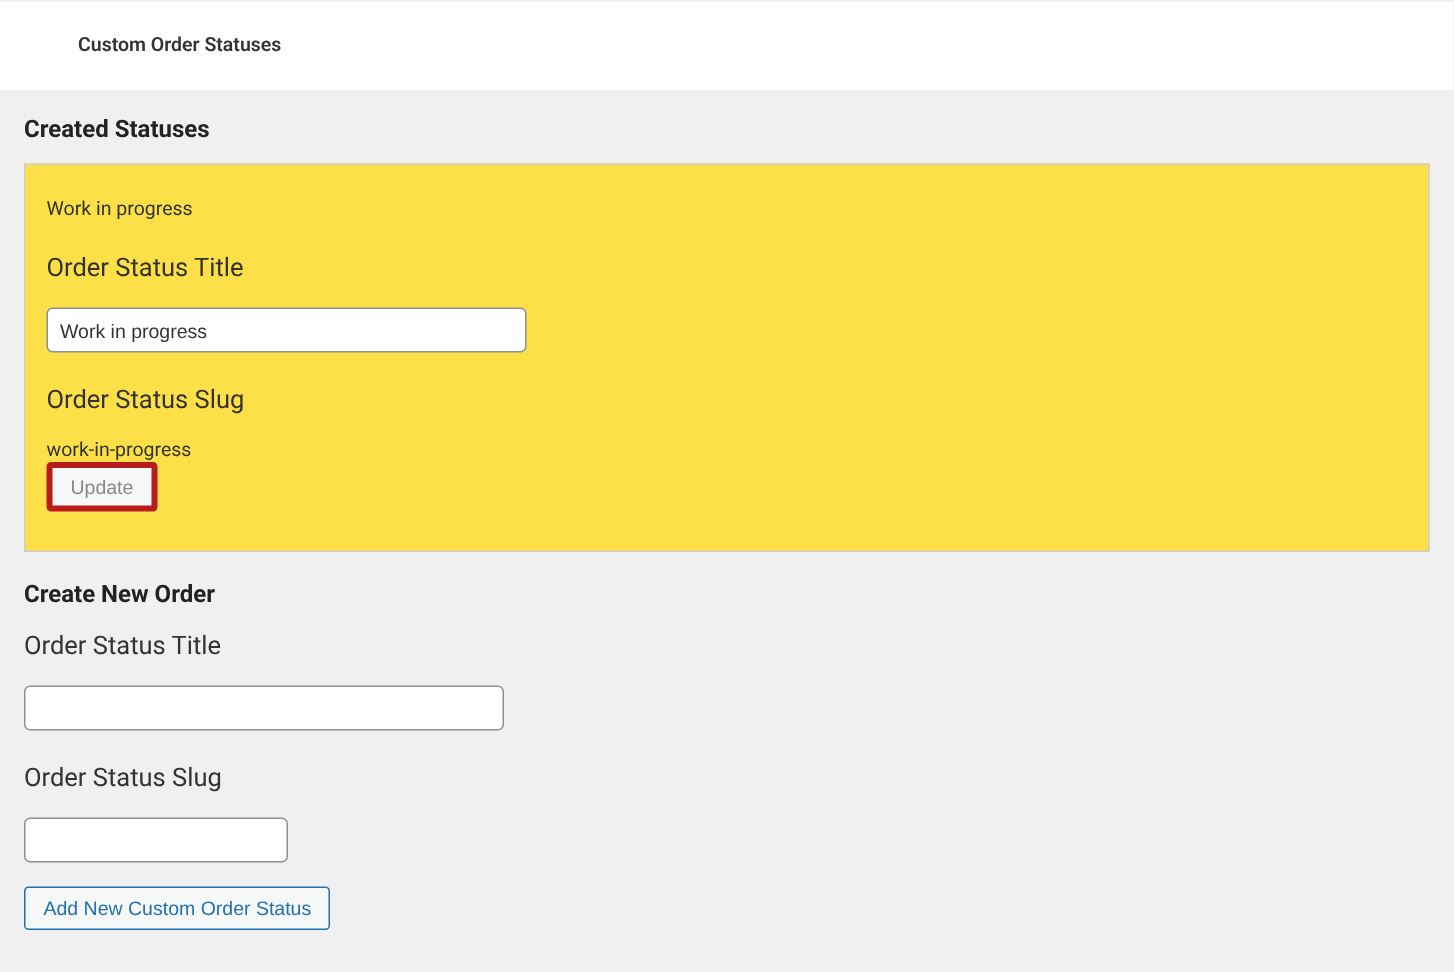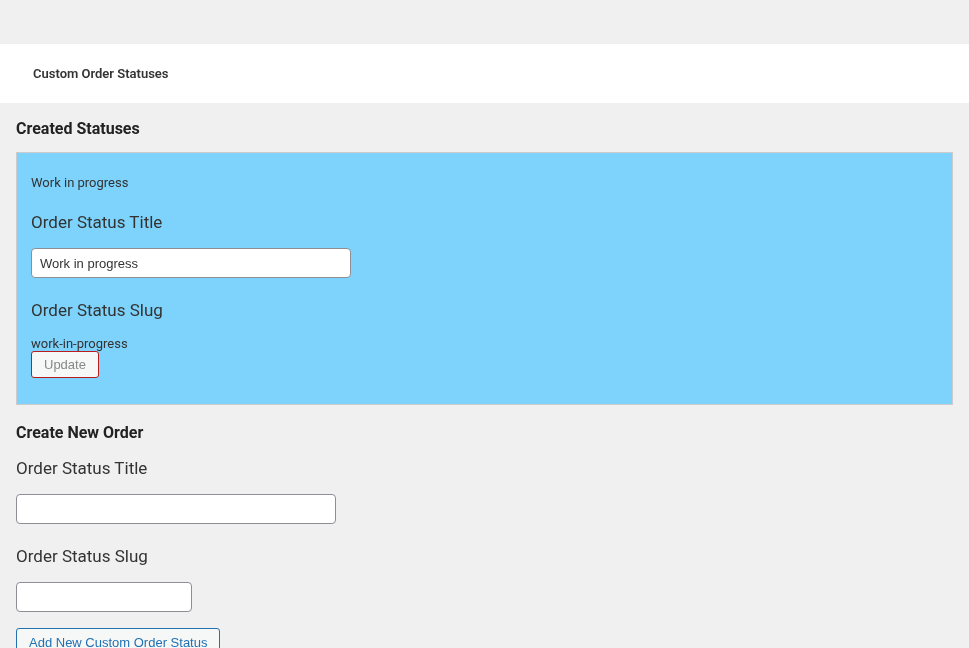--- a/index.html
+++ b/index.html
@@ -8,40 +8,39 @@
       box-sizing: border-box;
     }
     body {
       font-family: -apple-system, BlinkMacSystemFont, "Segoe UI", Roboto, "Helvetica Neue", Arial, sans-serif;
       background: #f0f0f0;
       color: #333;
       font-size: 13px;
     }
     .top-bar {
       background: #fff;
-      padding: 22px 33px;
+      padding: 22px 52px;
       border-top: 1px solid #eee;
-      margin-top: 43px;
     }
     .top-bar-title {
       font-weight: 600;
       font-size: 13px;
       color: #333;
     }
     .content {
       padding-top: 16px;
     }
     .section-heading {
       font-size: 16px;
       font-weight: 700;
       color: #222;
       padding: 0 16px 14px 16px;
     }
     .panel {
-      background: #7dd3fc;
+      background: #fde047;
       border: 1px solid #ccc;
       padding: 22px 26px 26px 14px;
       margin: 0 16px 0 16px;
     }
     .status-name {
       font-size: 13px;
       color: #333;
       margin-bottom: 22px;
     }
     .field-label {
@@ -74,21 +73,21 @@
       margin-bottom: 16px;
     }
     .template-note a {
       color: #2271b1;
       text-decoration: underline;
     }
     .btn {
       display: inline-block;
       padding: 5px 12px;
       font-size: 13px;
-      border: 1px solid #b91c1c;
+      border: 4px solid #b91c1c;
       border-radius: 3px;
       background: #f6f7f7;
       color: #888;
       cursor: pointer;
     }
     .btn-secondary {
       padding: 6px 12px;
       border: 1px solid #2271b1;
       color: #2271b1;
       background: #f6f7f7;

